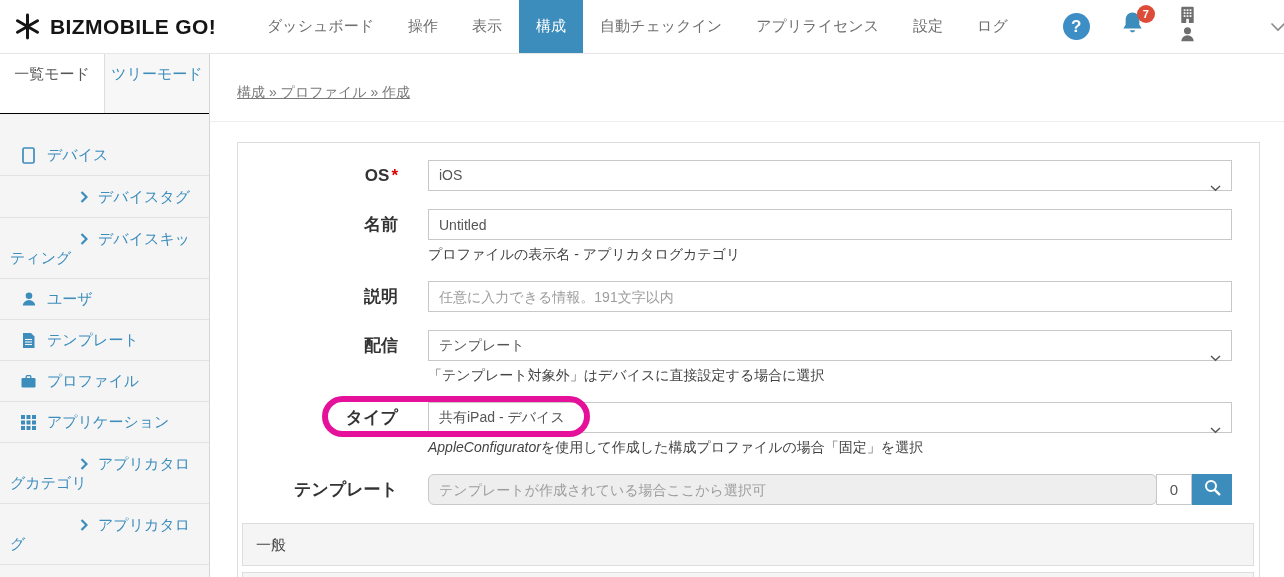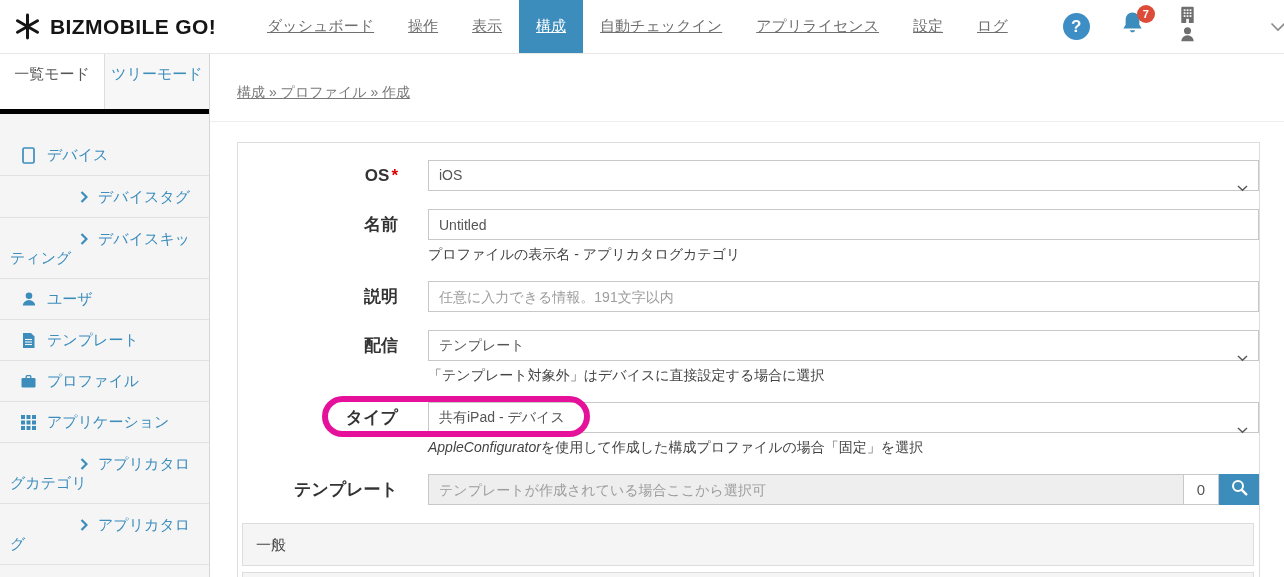--- a/index.html
+++ b/index.html
@@ -6,67 +6,67 @@
   html,body { width:1284px; height:577px; overflow:hidden; background:#fff;
               font-family:"Liberation Sans","DejaVu Sans",sans-serif; }
 
   
   .header { height:54px; display:flex; align-items:stretch; background:#fff;
             border-bottom:1px solid #e7e7e7; position:relative; z-index:3;gap:38px; }
   .brand { display:flex; align-items:center; padding-left:14px; width:212px; }
   .brand-logo { margin-right:9px; display:flex; }
   .brand-name { font-size:21px; font-weight:800; color:#151515; letter-spacing:.4px; white-space:nowrap; }
   .topnav { display:flex; align-items:stretch; }
-  .nav-item { display:flex; align-items:center; padding:14px 17px; font-size:15px; color:#6f6f6f; cursor:pointer; white-space:nowrap;text-decoration:underline; }
+  .nav-item { display:flex; align-items:center; padding:14px 17px; font-size:15px; color:#6f6f6f; cursor:pointer; white-space:nowrap; }
   .nav-item.active { background:#3c8dbc; color:#fff; }
   .header-right { margin-left:auto; display:flex; align-items:center; padding-right:36px; }
   .help-circle { width:27px; height:27px; border-radius:50%; background:#3d8ec5; color:#fff;
                  font-weight:bold; font-size:17px; display:flex; align-items:center; justify-content:center; }
   .bell-wrap { position:relative; margin-left:30px; display:flex; }
   .badge { position:absolute; top:-6px; right:-10px; min-width:18px; height:18px; border-radius:50%;
            background:#dd4b39; color:#fff; font-size:11px; font-weight:bold;
            display:flex; align-items:center; justify-content:center; }
   .account-wrap { margin-left:32px; display:flex; }
   .caret-wrap { margin-left:72px; display:flex; }
 
   
   .sidebar { position:absolute; left:0; top:54px; bottom:0; width:210px; background:#f5f5f5;
              border-right:1px solid #d6d6d6; z-index:2; }
-  .side-tabs { display:flex; height:60px; background:#fff; border-bottom:5px solid #000000; }
+  .side-tabs { display:flex; height:60px; background:#fff; border-bottom:1px solid #000000; }
   .side-tab { flex:1; text-align:center; font-size:15px; padding:10px 6px 0; line-height:19px; cursor:pointer; }
   .side-tab.active { color:#555; background:#fff; }
   .side-tab.inactive { color:#3c8dbc; background:#f7f7f7; border-left:1px solid #ddd; }
   .side-menu { list-style:none; padding-top:21px; }
   .side-menu li { border-bottom:1px solid #e2e2e2; color:#3c8dbc; font-size:15px; cursor:pointer; }
   .side-menu li.parent { display:flex; align-items:center; height:41px; padding:0 8px 0 20px; }
   .side-menu li.parent .mi { width:17px; margin-right:10px; display:flex; justify-content:center; }
   .side-menu li.child { padding:11px 8px 11px 10px; text-indent:70px; line-height:19px; }
   .side-menu li.child svg { margin-right:10px; vertical-align:-1px; }
 
   
   .main { margin-left:210px; }
   .breadcrumb { padding:30px 0 19px 27px; font-size:14px; color:#7a7a7a; border-bottom:1px solid #ededed;text-decoration:underline; }
   .panel { margin:20px 24px 0 27px; border:1px solid #ddd; background:#fff;
            padding-top:17px; position:relative; min-height:440px; }
   .frow { display:flex; margin-bottom:18px; }
   .lbl { width:176px; padding-right:16px; text-align:right; font-size:17px; font-weight:bold;
          color:#333; line-height:31px; white-space:nowrap; }
   .req { color:#dd0000; margin-left:2px; }
-  .fld { flex:1; margin-left:14px; }
+  .fld { flex:1; margin-left:14px; margin-right:27px; }
   .selectbox { position:relative; height:31px; border:1px solid #c8c8c8; background:#fff;
                font-size:14px; color:#555; line-height:29px; padding:0 26px 0 10px; cursor:pointer; }
   .selectbox .sel-caret { position:absolute; right:10px; top:12px; }
   .txt { width:100%; height:31px; border:1px solid #c8c8c8; background:#fff; font-size:14px;
          color:#555; padding:0 10px; font-family:inherit; }
   .txt::placeholder { color:#9d9d9d; opacity:1; }
   .txt.disabled { background:#eee; }
   .help { margin-top:5px; font-size:14px; color:#444; line-height:18px; }
   .help .ital { font-style:italic; }
   .tpl-group { display:flex; }
-  .tpl-group .txt { flex:1; }
+  .tpl-group .txt { flex:1;border-radius:6px; }
   .count-box { width:36px; height:31px; border:1px solid #c8c8c8; margin-left:-1px; background:#fff;
                text-align:center; line-height:29px; font-size:15px; color:#555; }
   .search-btn { width:40px; height:31px; background:#3c8dbc; border:1px solid #3c8dbc;
                 display:flex; align-items:center; justify-content:center; cursor:pointer; }
   .section-bar { margin:0 5px 6px 4px; height:43px; background:#f5f5f5; border:1px solid #ddd;
                  line-height:41px; padding-left:13px; font-size:15px; color:#444; cursor:pointer; }
   .section-bar.stub { height:30px; }
   .annotation { position:absolute; left:84px; top:253px; width:268px; height:41px;
                 border:6px solid #e6119b; border-radius:23px; pointer-events:none; z-index:5; }
 </style>

